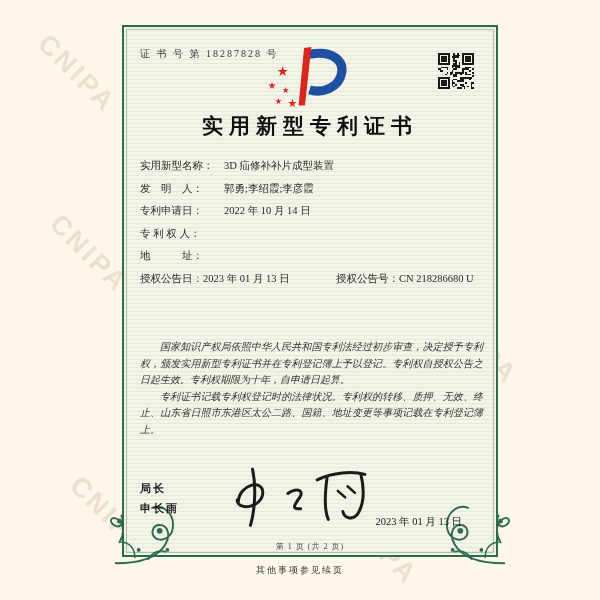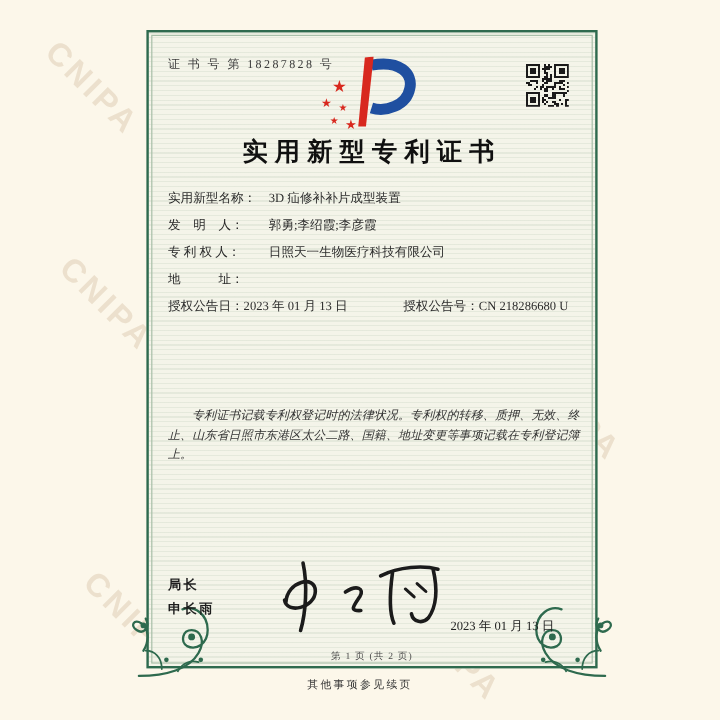--- a/index.html
+++ b/index.html
@@ -328,39 +328,43 @@
     <div class="fields">
       <div class="row">
         <span class="lbl">实用新型名称：</span>
         <span class="val">3D 疝修补补片成型装置</span>
       </div>
       <div class="row">
         <span class="lbl">发　明　人：</span>
         <span class="val">郭勇;李绍霞;李彦霞</span>
       </div>
       <div class="row">
+        <span class="lbl">专利申请日：</span>
+        <span class="val">2022 年 10 月 14 日</span>
+      </div>
+      <div class="row">
         <span class="lbl">专 利 权 人：</span>
-        <span class="val">日照天一生物医疗科技有限公司</span>
       </div>
       <div class="row">
         <span class="lbl">地　　　址：</span>
       </div>
       <div class="row grant">
         <span class="pair1">
           <span class="lbl">授权公告日：</span>
           <span>2023 年 01 月 13 日</span>
         </span>
         <span class="pair2">
           <span class="lbl">授权公告号：</span>
           <span>CN 218286680 U</span>
         </span>
       </div>
     </div>
 
     <div class="paras">
+      <p>国家知识产权局依照中华人民共和国专利法经过初步审查，决定授予专利权，颁发实用新型专利证书并在专利登记簿上予以登记。专利权自授权公告之日起生效。专利权期限为十年，自申请日起算。</p>
       <p>专利证书记载专利权登记时的法律状况。专利权的转移、质押、无效、终止、山东省日照市东港区太公二路、国籍、地址变更等事项记载在专利登记簿上。</p>
     </div>
 
     <div class="sig-block">
       <div>局长</div>
       <div>申长雨</div>
     </div>
 
     <svg class="signature" viewBox="0 0 176 74">
       <g fill="none" stroke="#1b1b1b" stroke-width="3" stroke-linecap="round" transform="rotate(-3 88 37)">

